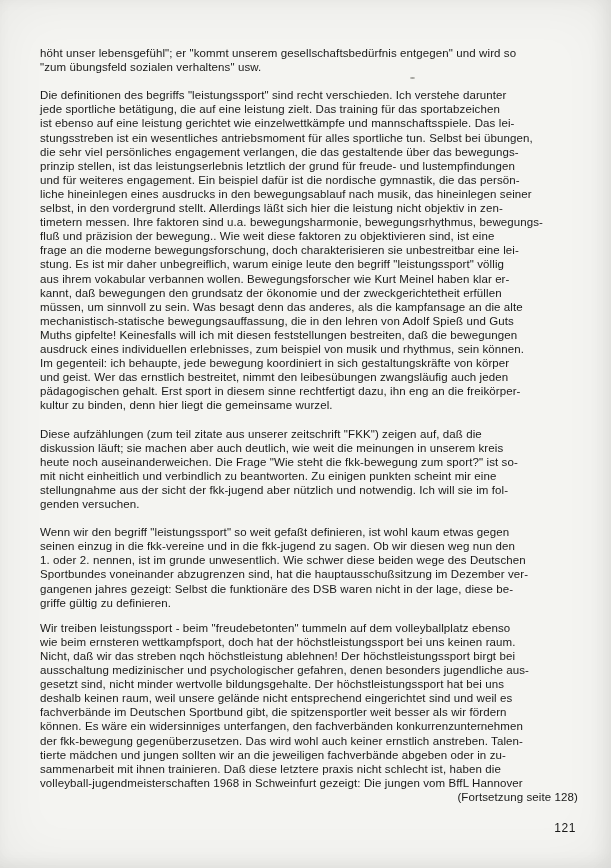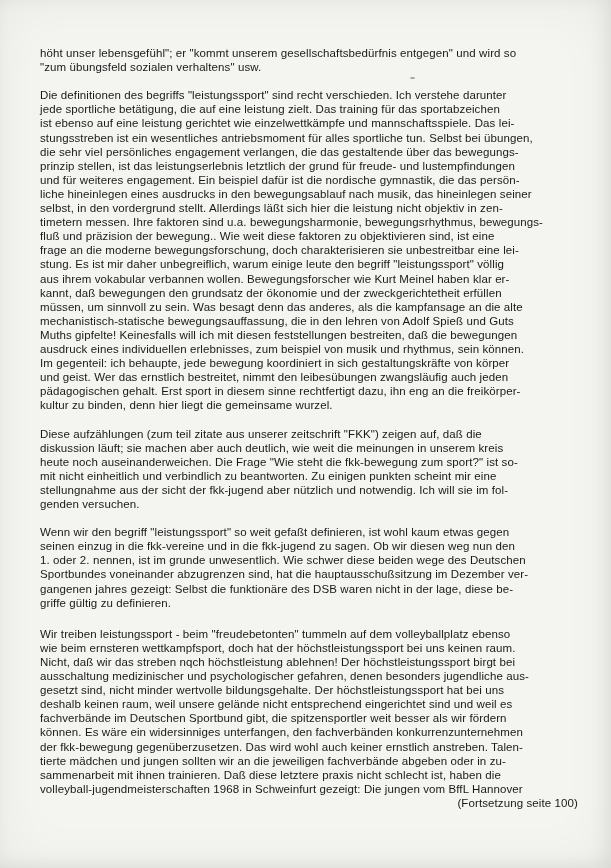--- a/index.html
+++ b/index.html
@@ -28,21 +28,21 @@
     font-size: 11.5px;
     line-height: 14.1px;
     letter-spacing: 0.1px;
     white-space: pre-line;
     text-align: left;
   }
   .para + .para {
     margin-top: 14.1px;
   }
   .para.flush {
-    margin-top: 17px;
+    margin-top: 11px;
   }
   .continuation {
     font-size: 11.5px;
     line-height: 14.1px;
     letter-spacing: 0.1px;
     text-align: right;
     padding-right: 2px;
   }
   .page-number {
     margin-top: 17px;
@@ -110,15 +110,16 @@
 Nicht, daß wir das streben nqch höchstleistung ablehnen! Der höchstleistungssport birgt bei
 ausschaltung medizinischer und psychologischer gefahren, denen besonders jugendliche aus-
 gesetzt sind, nicht minder wertvolle bildungsgehalte. Der höchstleistungssport hat bei uns
 deshalb keinen raum, weil unsere gelände nicht entsprechend eingerichtet sind und weil es
 fachverbände im Deutschen Sportbund gibt, die spitzensportler weit besser als wir fördern
 können. Es wäre ein widersinniges unterfangen, den fachverbänden konkurrenzunternehmen
 der fkk-bewegung gegenüberzusetzen. Das wird wohl auch keiner ernstlich anstreben. Talen-
 tierte mädchen und jungen sollten wir an die jeweiligen fachverbände abgeben oder in zu-
 sammenarbeit mit ihnen trainieren. Daß diese letztere praxis nicht schlecht ist, haben die
 volleyball-jugendmeisterschaften 1968 in Schweinfurt gezeigt: Die jungen vom BffL Hannover</p>
-    <div class="continuation">(Fortsetzung seite 100)</div>
+    <div class="continuation">(Fortsetzung seite 128)</div>
+    <div class="page-number">121</div>
   </div>
 </div>
 
 </body></html>

